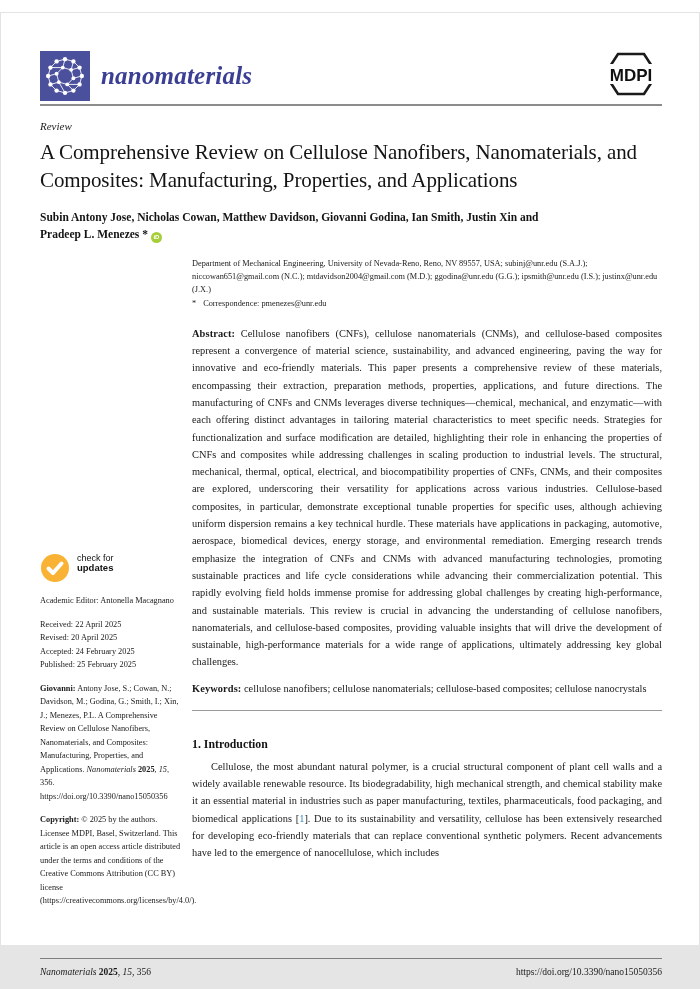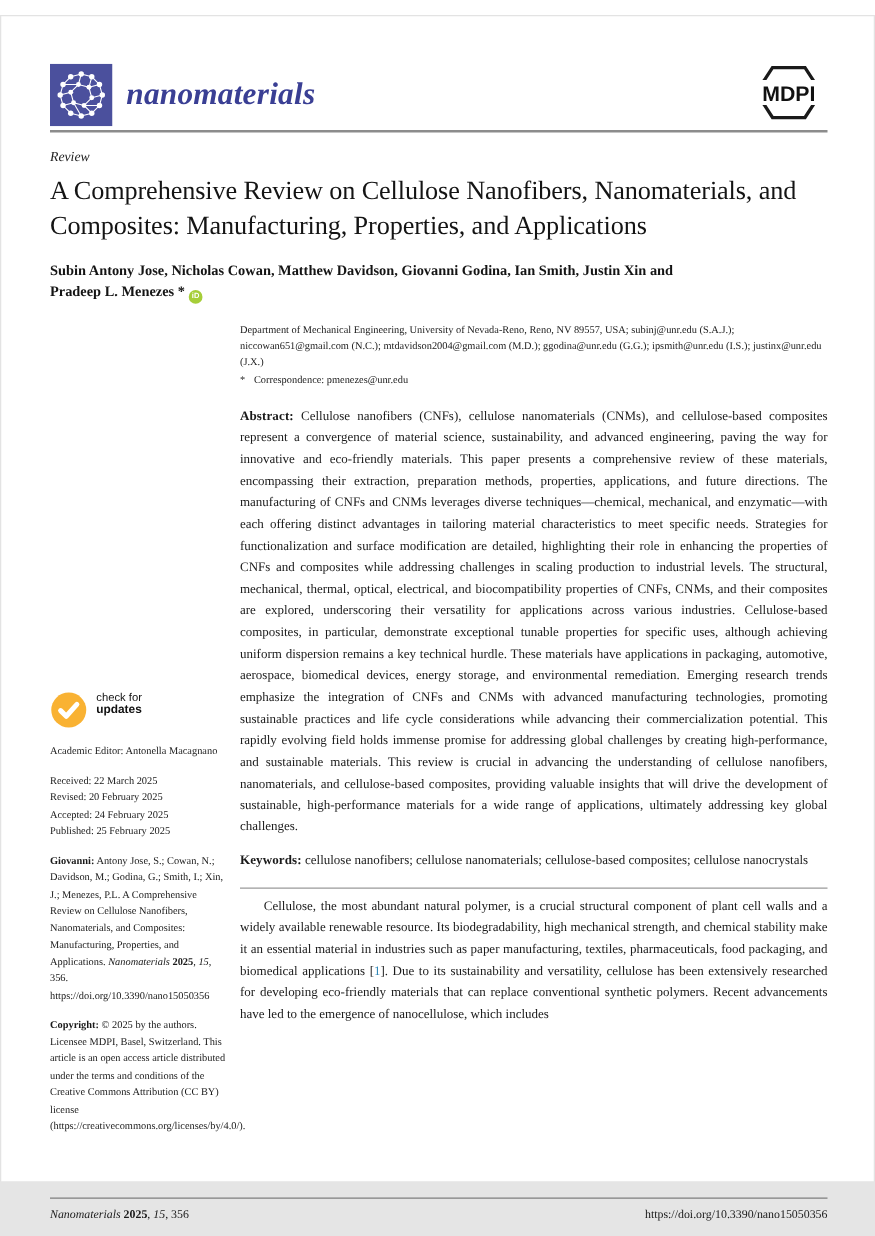--- a/index.html
+++ b/index.html
@@ -124,22 +124,22 @@
         </svg>
         <span class="update-text">
           <span style="display:block">check for</span>
           <b style="display:block">updates</b>
         </span>
       </div>
 
       <div class="sb-block">Academic Editor: Antonella Macagnano</div>
 
       <div class="sb-block">
-        <div>Received: 22 March 2025</div>
-        <div>Revised: 20 February 2025</div>
+        <div>Received: 22 April 2025</div>
+        <div>Revised: 20 April 2025</div>
         <div>Accepted: 24 February 2025</div>
         <div>Published: 25 February 2025</div>
       </div>
 
       <div class="sb-block">
         <span class="sb-label">Giovanni:</span>
         <span>Antony Jose, S.; Cowan, N.; Davidson, M.; Godina, G.; Smith, I.; Xin, J.; Menezes, P.L. A Comprehensive Review on Cellulose Nanofibers, Nanomaterials, and Composites: Manufacturing, Properties, and Applications.</span>
         <span class="sb-italic">Nanomaterials</span>
         <span> </span><span class="sb-bold">2025</span><span>, </span><span class="sb-italic">15</span><span>, 356.  </span>
         <span>https://doi.org/10.3390/nano15050356</span>
@@ -157,20 +157,21 @@
         <span>*</span>
         <span>Correspondence: pmenezes@unr.edu</span>
       </div>
 
       <p class="abstract"><b>Abstract:</b> <span>Cellulose nanofibers (CNFs), cellulose nanomaterials (CNMs), and cellulose-based composites represent a convergence of material science, sustainability, and advanced engineering, paving the way for innovative and eco-friendly materials. This paper presents a comprehensive review of these materials, encompassing their extraction, preparation methods, properties, applications, and future directions. The manufacturing of CNFs and CNMs leverages diverse techniques—chemical, mechanical, and enzymatic—with each offering distinct advantages in tailoring material characteristics to meet specific needs. Strategies for functionalization and surface modification are detailed, highlighting their role in enhancing the properties of CNFs and composites while addressing challenges in scaling production to industrial levels. The structural, mechanical, thermal, optical, electrical, and biocompatibility properties of CNFs, CNMs, and their composites are explored, underscoring their versatility for applications across various industries. Cellulose-based composites, in particular, demonstrate exceptional tunable properties for specific uses, although achieving uniform dispersion remains a key technical hurdle. These materials have applications in packaging, automotive, aerospace, biomedical devices, energy storage, and environmental remediation. Emerging research trends emphasize the integration of CNFs and CNMs with advanced manufacturing technologies, promoting sustainable practices and life cycle considerations while advancing their commercialization potential. This rapidly evolving field holds immense promise for addressing global challenges by creating high-performance, and sustainable materials. This review is crucial in advancing the understanding of cellulose nanofibers, nanomaterials, and cellulose-based composites, providing valuable insights that will drive the development of sustainable, high-performance materials for a wide range of applications, ultimately addressing key global challenges.</span></p>
 
       <p class="keywords"><b>Keywords:</b> <span>cellulose nanofibers; cellulose nanomaterials; cellulose-based composites; cellulose nanocrystals</span></p>
 
       <div class="kw-divider"></div>
 
+      <h2 class="section-heading">1. Introduction</h2>
       <p class="intro-p"><span>Cellulose, the most abundant natural polymer, is a crucial structural component of plant cell walls and a widely available renewable resource.  Its biodegradability, high mechanical strength, and chemical stability make it an essential material in industries such as paper manufacturing, textiles, pharmaceuticals, food packaging, and biomedical applications [</span><span class="ref-link">1</span><span>].  Due to its sustainability and versatility, cellulose has been extensively researched for developing eco-friendly materials that can replace conventional synthetic polymers. Recent advancements have led to the emergence of nanocellulose, which includes</span></p>
     </div>
   </div>
 
   <div class="footer-band">
     <div class="footer-rule"></div>
     <div class="footer-row">
       <span><i>Nanomaterials</i> <b>2025</b><span>, </span><i>15</i><span>, 356</span></span>
       <span>https://doi.org/10.3390/nano15050356</span>
     </div>

